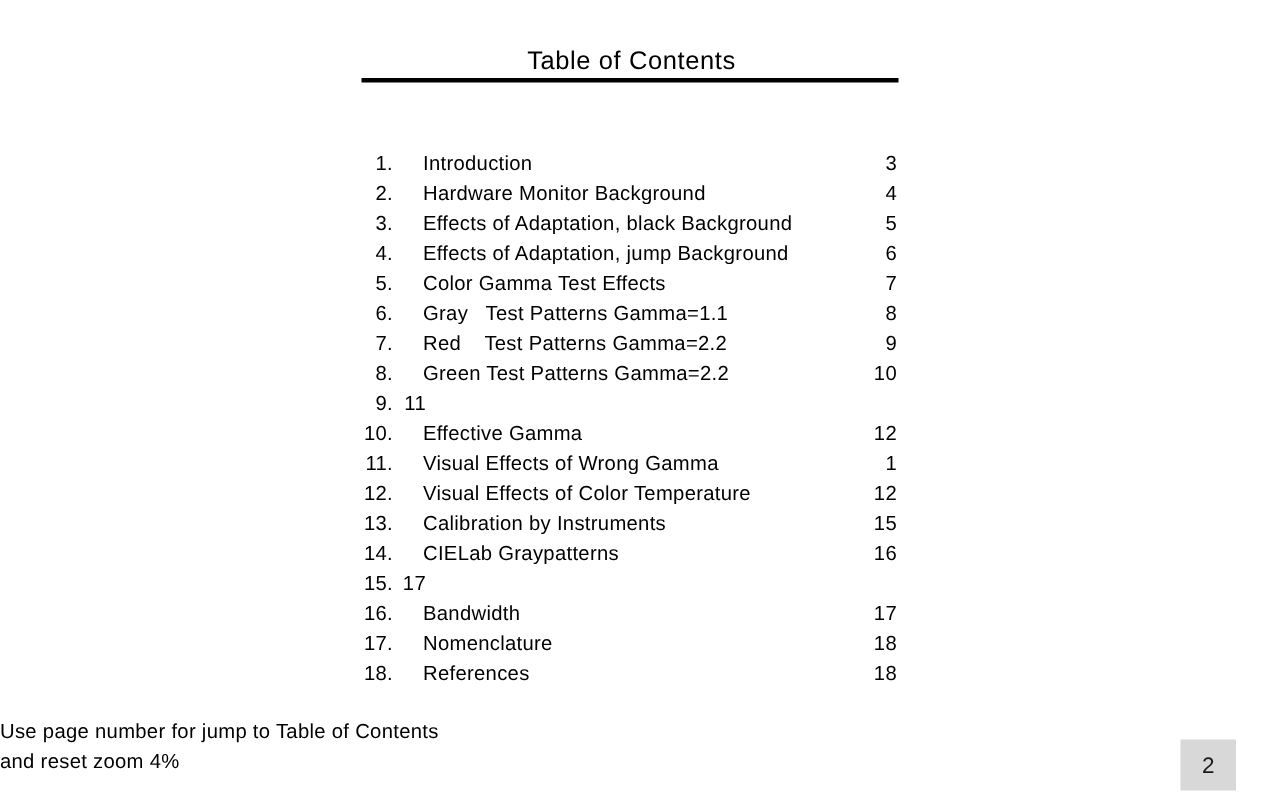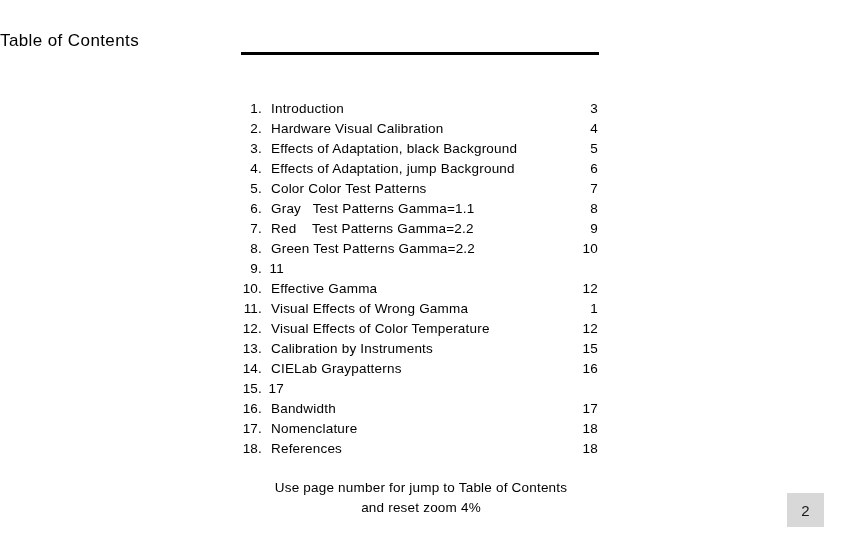--- a/index.html
+++ b/index.html
@@ -18,21 +18,21 @@
     width: 842px;
     height: 539px;
     background: #ffffff;
     overflow: hidden;
   }
   .title {
     position: absolute;
     top: 31px;
     left: 0;
     width: 842px;
-    text-align: left;
+    text-align: center;
     font-size: 17px;
     letter-spacing: 0.4px;
   }
   .rule {
     position: absolute;
     top: 52px;
     left: 241px;
     width: 358px;
     height: 3px;
     background: #000000;
@@ -50,36 +50,35 @@
     font-size: 13.5px;
     letter-spacing: 0.2px;
   }
   .toc-num {
     flex: none;
     width: 21px;
     text-align: right;
   }
   .toc-title {
     flex: 1;
-    margin-left: 9px;
+    margin-left: 20px;
     white-space: pre;
     overflow: hidden;
   }
   .toc-page {
     flex: none;
     min-width: 22px;
     text-align: right;
     cursor: pointer;
   }
   .footer {
     position: absolute;
     top: 478px;
     left: 0;
     width: 842px;
-    text-align: center;
     font-size: 13.5px;
     line-height: 20px;
     letter-spacing: 0.2px;
   }
   .page-box {
     position: absolute;
     left: 787px;
     top: 493px;
     width: 37px;
     height: 34px;
@@ -103,39 +102,39 @@
 
   <div class="toc" id="toc-list">
     <div class="toc-row">
       <span class="toc-num">1.</span>
       <span class="toc-title">Introduction</span>
       <span class="toc-page">3</span>
     </div>
 
     <div class="toc-row">
       <span class="toc-num">2.</span>
-      <span class="toc-title">Hardware Visual Calibration</span>
+      <span class="toc-title">Hardware Monitor Background</span>
       <span class="toc-page">4</span>
     </div>
 
     <div class="toc-row">
       <span class="toc-num">3.</span>
       <span class="toc-title">Effects of Adaptation, black Background</span>
       <span class="toc-page">5</span>
     </div>
 
     <div class="toc-row">
       <span class="toc-num">4.</span>
       <span class="toc-title">Effects of Adaptation, jump Background</span>
       <span class="toc-page">6</span>
     </div>
 
     <div class="toc-row">
       <span class="toc-num">5.</span>
-      <span class="toc-title">Color Color Test Patterns</span>
+      <span class="toc-title">Color Gamma Test Effects</span>
       <span class="toc-page">7</span>
     </div>
 
     <div class="toc-row">
       <span class="toc-num">6.</span>
       <span class="toc-title">Gray   Test Patterns Gamma=1.1</span>
       <span class="toc-page">8</span>
     </div>
 
     <div class="toc-row">

